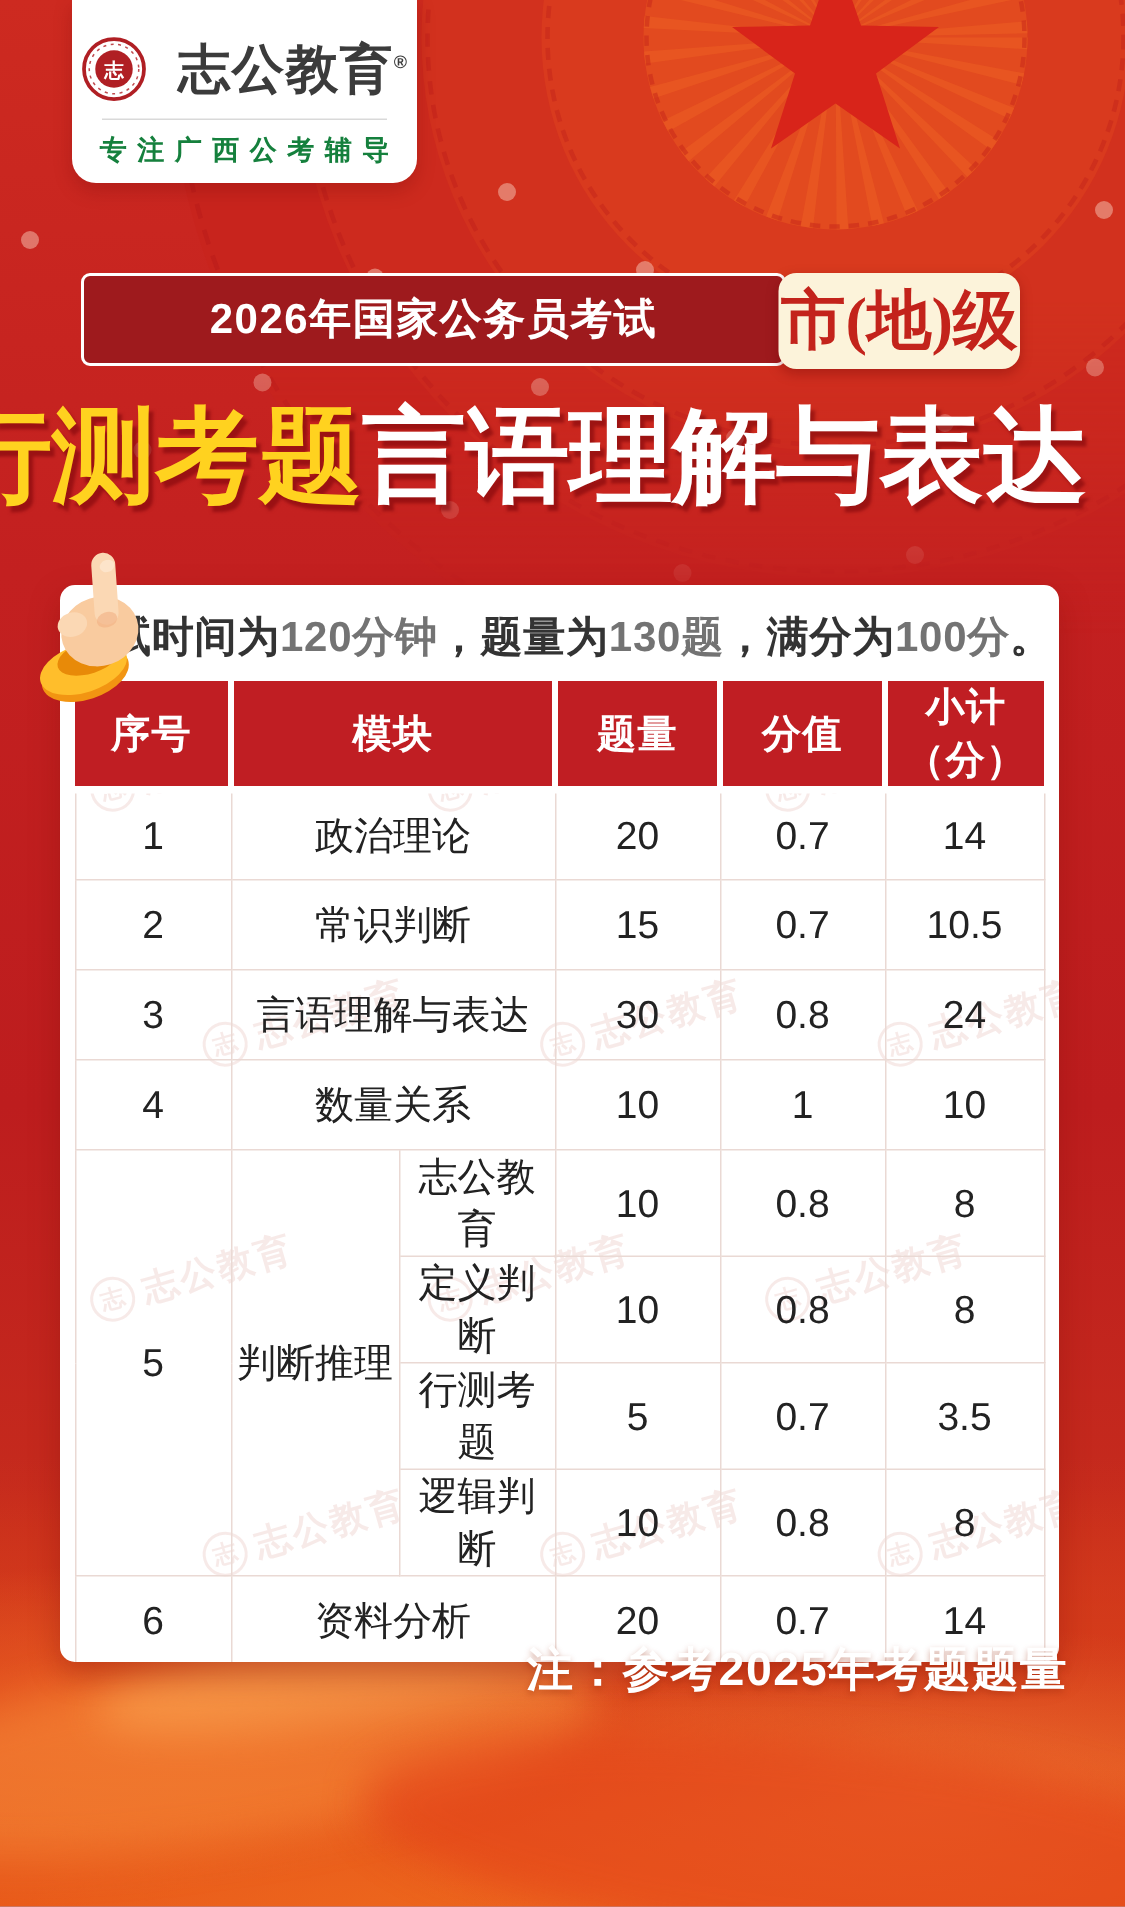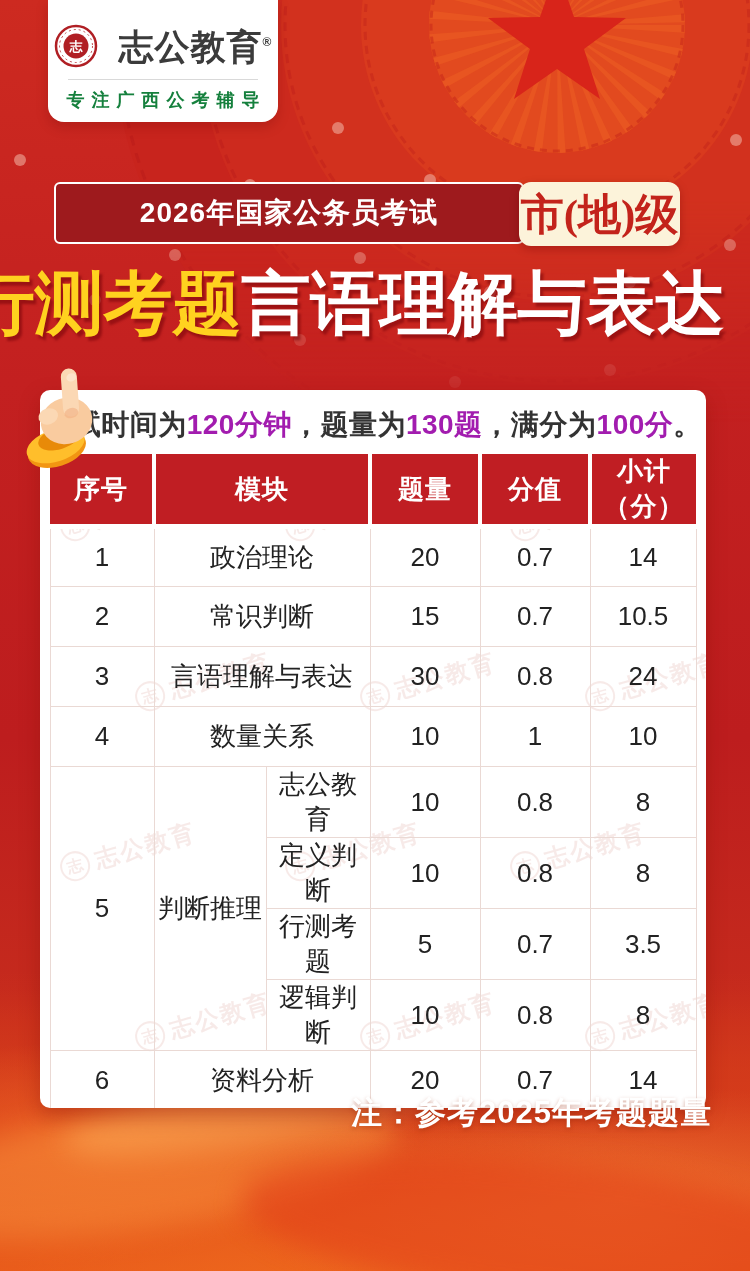--- a/index.html
+++ b/index.html
@@ -96,21 +96,21 @@
   .wm .wm-seal{
     width:30px; height:30px; border:2px solid #c05a4e; border-radius:50%;
     display:flex; align-items:center; justify-content:center; font-size:16px; font-weight:700;
   }
   .wm .wm-text{ font-size:24px; font-weight:700; letter-spacing:2px; }
 
   .notice{
     position:relative; z-index:1; height:60px; display:flex; align-items:center; justify-content:center;
     font-size:28px; font-weight:700; color:#333333; letter-spacing:.5px; padding-top:10px;
   }
-  .notice .em{ color:#a21caf; }
+  .notice .em{ color:#737373; }
 
   .score-table{
     position:relative; z-index:1; width:646px; margin:4px auto 0 auto;
     border-collapse:collapse; table-layout:fixed;
   }
   .score-table th{
     background:#c01e23; color:#fff; font-size:26px; font-weight:700;
     height:50px; text-align:center; letter-spacing:1px;
     border-left:4px solid #ffffff; border-bottom:5px solid #ffffff;
   }

